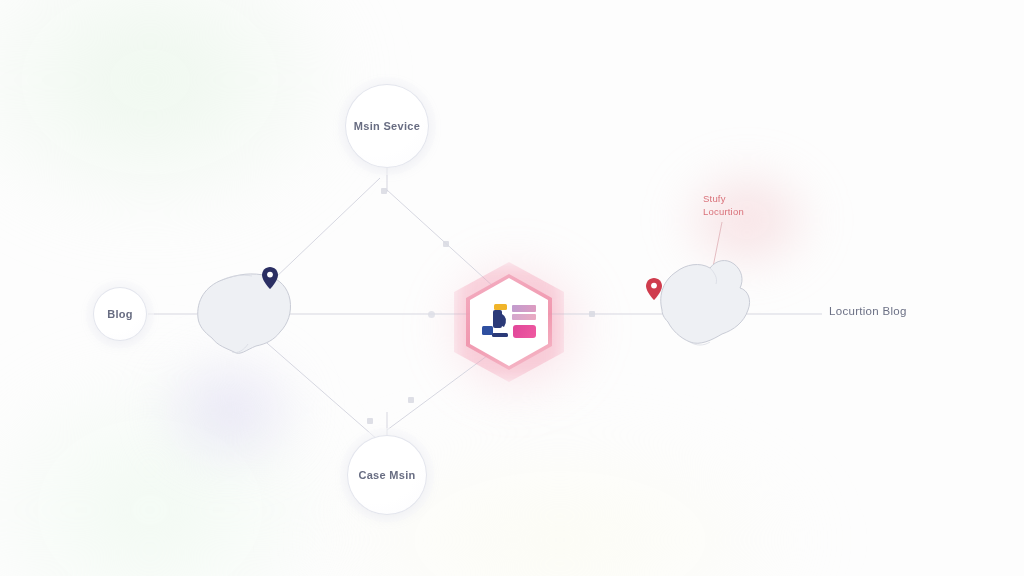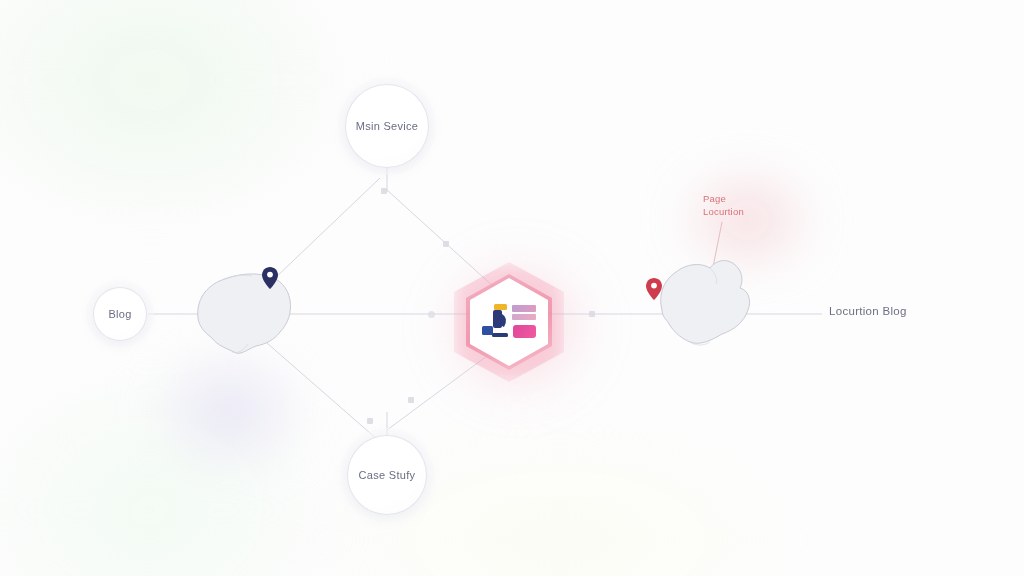--- a/index.html
+++ b/index.html
@@ -73,20 +73,21 @@
     border-radius: 50%;
     background: radial-gradient(circle at 38% 32%, #ffffff 58%, #fbfbfd 100%);
     border: 1px solid rgba(222,224,234,0.85);
     box-shadow: 0 2px 14px rgba(160,165,190,0.16),
                 0 0 0 7px rgba(250,250,252,0.55);
     display: flex;
     align-items: center;
     justify-content: center;
     text-align: center;
     box-sizing: border-box;
+    font-weight: bold;
   }
   .node-label {
     font-size: 11px;
     letter-spacing: 0.3px;
     color: #5c6178;
     opacity: 0.92;
   }
   .node-main   { left: 345px; top: 84px;  width: 84px; height: 84px; }
   .node-case   { left: 347px; top: 435px; width: 80px; height: 80px; }
   .node-blog   { left: 93px;  top: 287px; width: 54px; height: 54px; }
@@ -272,31 +273,31 @@
   <div class="marker" style="left:443px; top:241px;"></div>
   <div class="marker" style="left:381px; top:188px;"></div>
   <div class="marker" style="left:367px; top:418px;"></div>
   <div class="marker" style="left:408px; top:397px;"></div>
 
   <div class="node node-main">
     <span class="node-label">Msin Sevice</span>
   </div>
 
   <div class="node node-case">
-    <span class="node-label">Case Stufy</span>
+    <span class="node-label">Case Msin</span>
   </div>
 
   <div class="node node-blog">
     <span class="node-label">Blog</span>
   </div>
 
   <div class="plain-label label-location">Locurtion Blog</div>
 
   <div class="annotation">
-    <div>Page</div>
+    <div>Stufy</div>
     <div>Locurtion</div>
   </div>
 
   <div class="hex-wrap">
     <div class="hex-halo"></div>
     <div class="hex-ring"></div>
     <div class="hex"></div>
     <div class="hex-inner">
       <div class="logo">
         <svg width="30" height="40" viewBox="0 0 30 40" style="position:absolute;left:0;top:0;">

